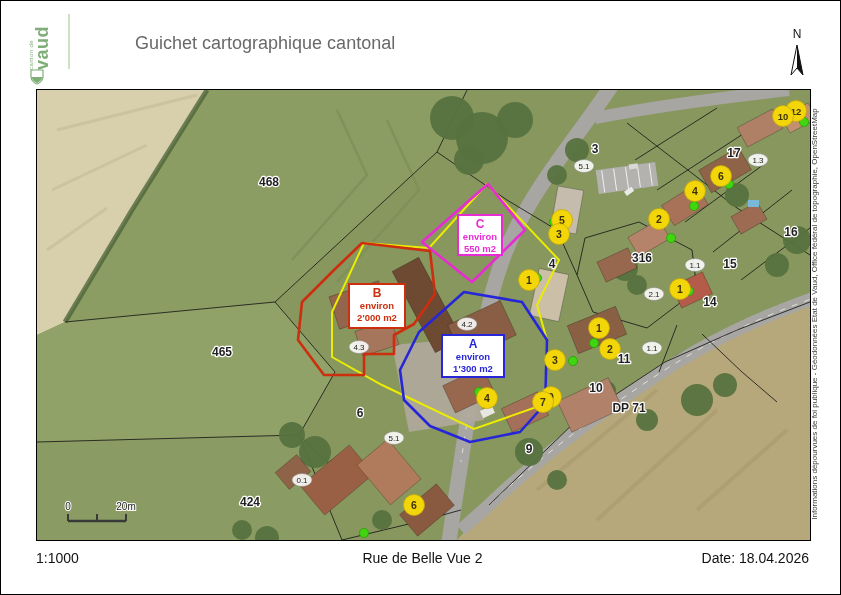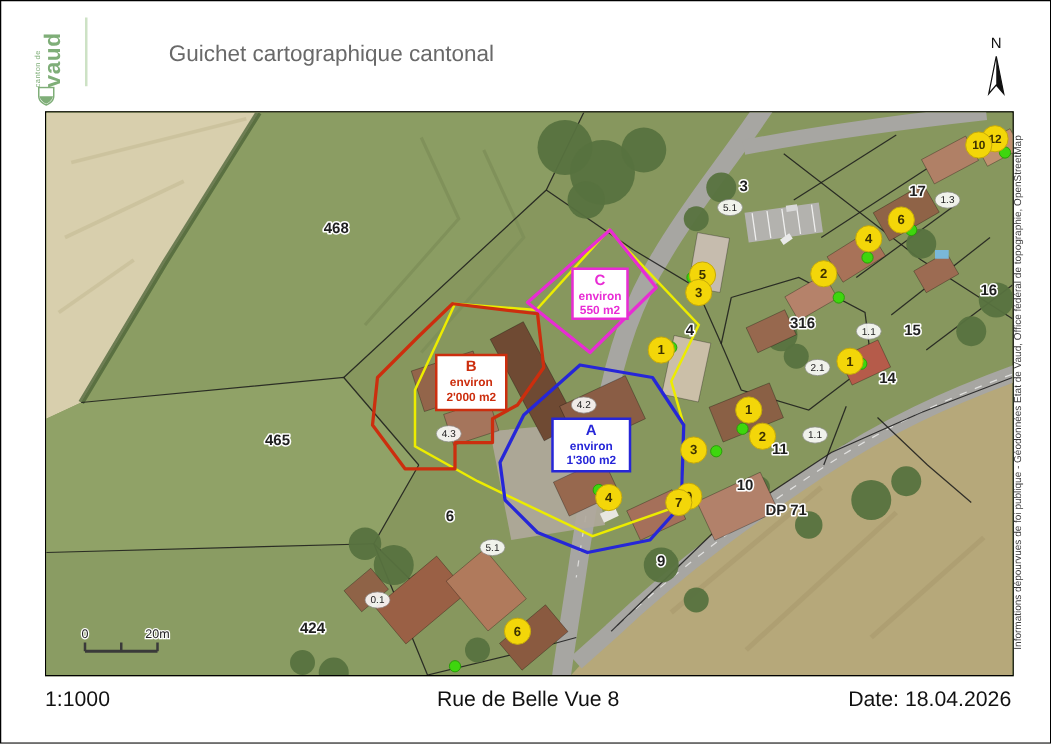--- a/index.html
+++ b/index.html
@@ -14,21 +14,21 @@
   .hdr-divider{position:absolute;left:67px;top:13px;width:2px;height:55px;background:#cde2c5;}
   .hdr-title{position:absolute;left:88px;top:32px;font-size:18px;color:#696969;margin-left:46px;}
   
   .north{position:absolute;left:784px;top:26px;width:24px;text-align:center;font-size:12px;color:#111;}
   .north-svg{position:absolute;left:788px;top:42px;}
   
   #map-svg{position:absolute;left:35px;top:88px;width:773px;height:450px;border:1px solid #000;box-sizing:content-box;background:#87975e;font-family:"Liberation Sans",sans-serif;}
   
   .attribution{position:absolute;left:585px;top:307px;width:460px;height:12px;transform:rotate(-90deg);transform-origin:50% 50%;font-size:8px;color:#3c3c3c;text-align:center;white-space:nowrap;}
   
-  .footer{position:absolute;left:35px;top:549px;width:773px;height:16px;font-size:17px;color:#111;}
+  .footer{position:absolute;left:35px;top:549px;width:773px;height:16px;font-size:14px;color:#111;}
   .footer-scale{position:absolute;left:0;top:0;}
   .footer-address{position:absolute;left:0;top:0;width:100%;text-align:center;}
   .footer-date{position:absolute;right:0;top:0;}
 </style>
 </head>
 <body>
 
 <div id="page">
 
   <div class="logo">
@@ -347,17 +347,17 @@
         <line x1="89" y1="424" x2="89" y2="431" stroke="#3a3a3a" stroke-width="2"></line>
         <text x="31" y="420" text-anchor="middle" font-size="10" fill="#222" stroke="#fff" stroke-width="2" paint-order="stroke">0</text>
         <text x="89" y="420" text-anchor="middle" font-size="10" fill="#222" stroke="#fff" stroke-width="2" paint-order="stroke">20m</text>
       </g>
     </svg>
 
   <div class="attribution">Informations dépourvues de foi publique - Géodonnées Etat de Vaud, Office fédéral de topographie, OpenStreetMap</div>
 
   <div class="footer">
     <span class="footer-scale">1:1000</span>
-    <span class="footer-address">Rue de Belle Vue 8</span>
+    <span class="footer-address">Rue de Belle Vue 2</span>
     <span class="footer-date">Date: 18.04.2026</span>
   </div>
 
 </div>
 
 </body></html>

